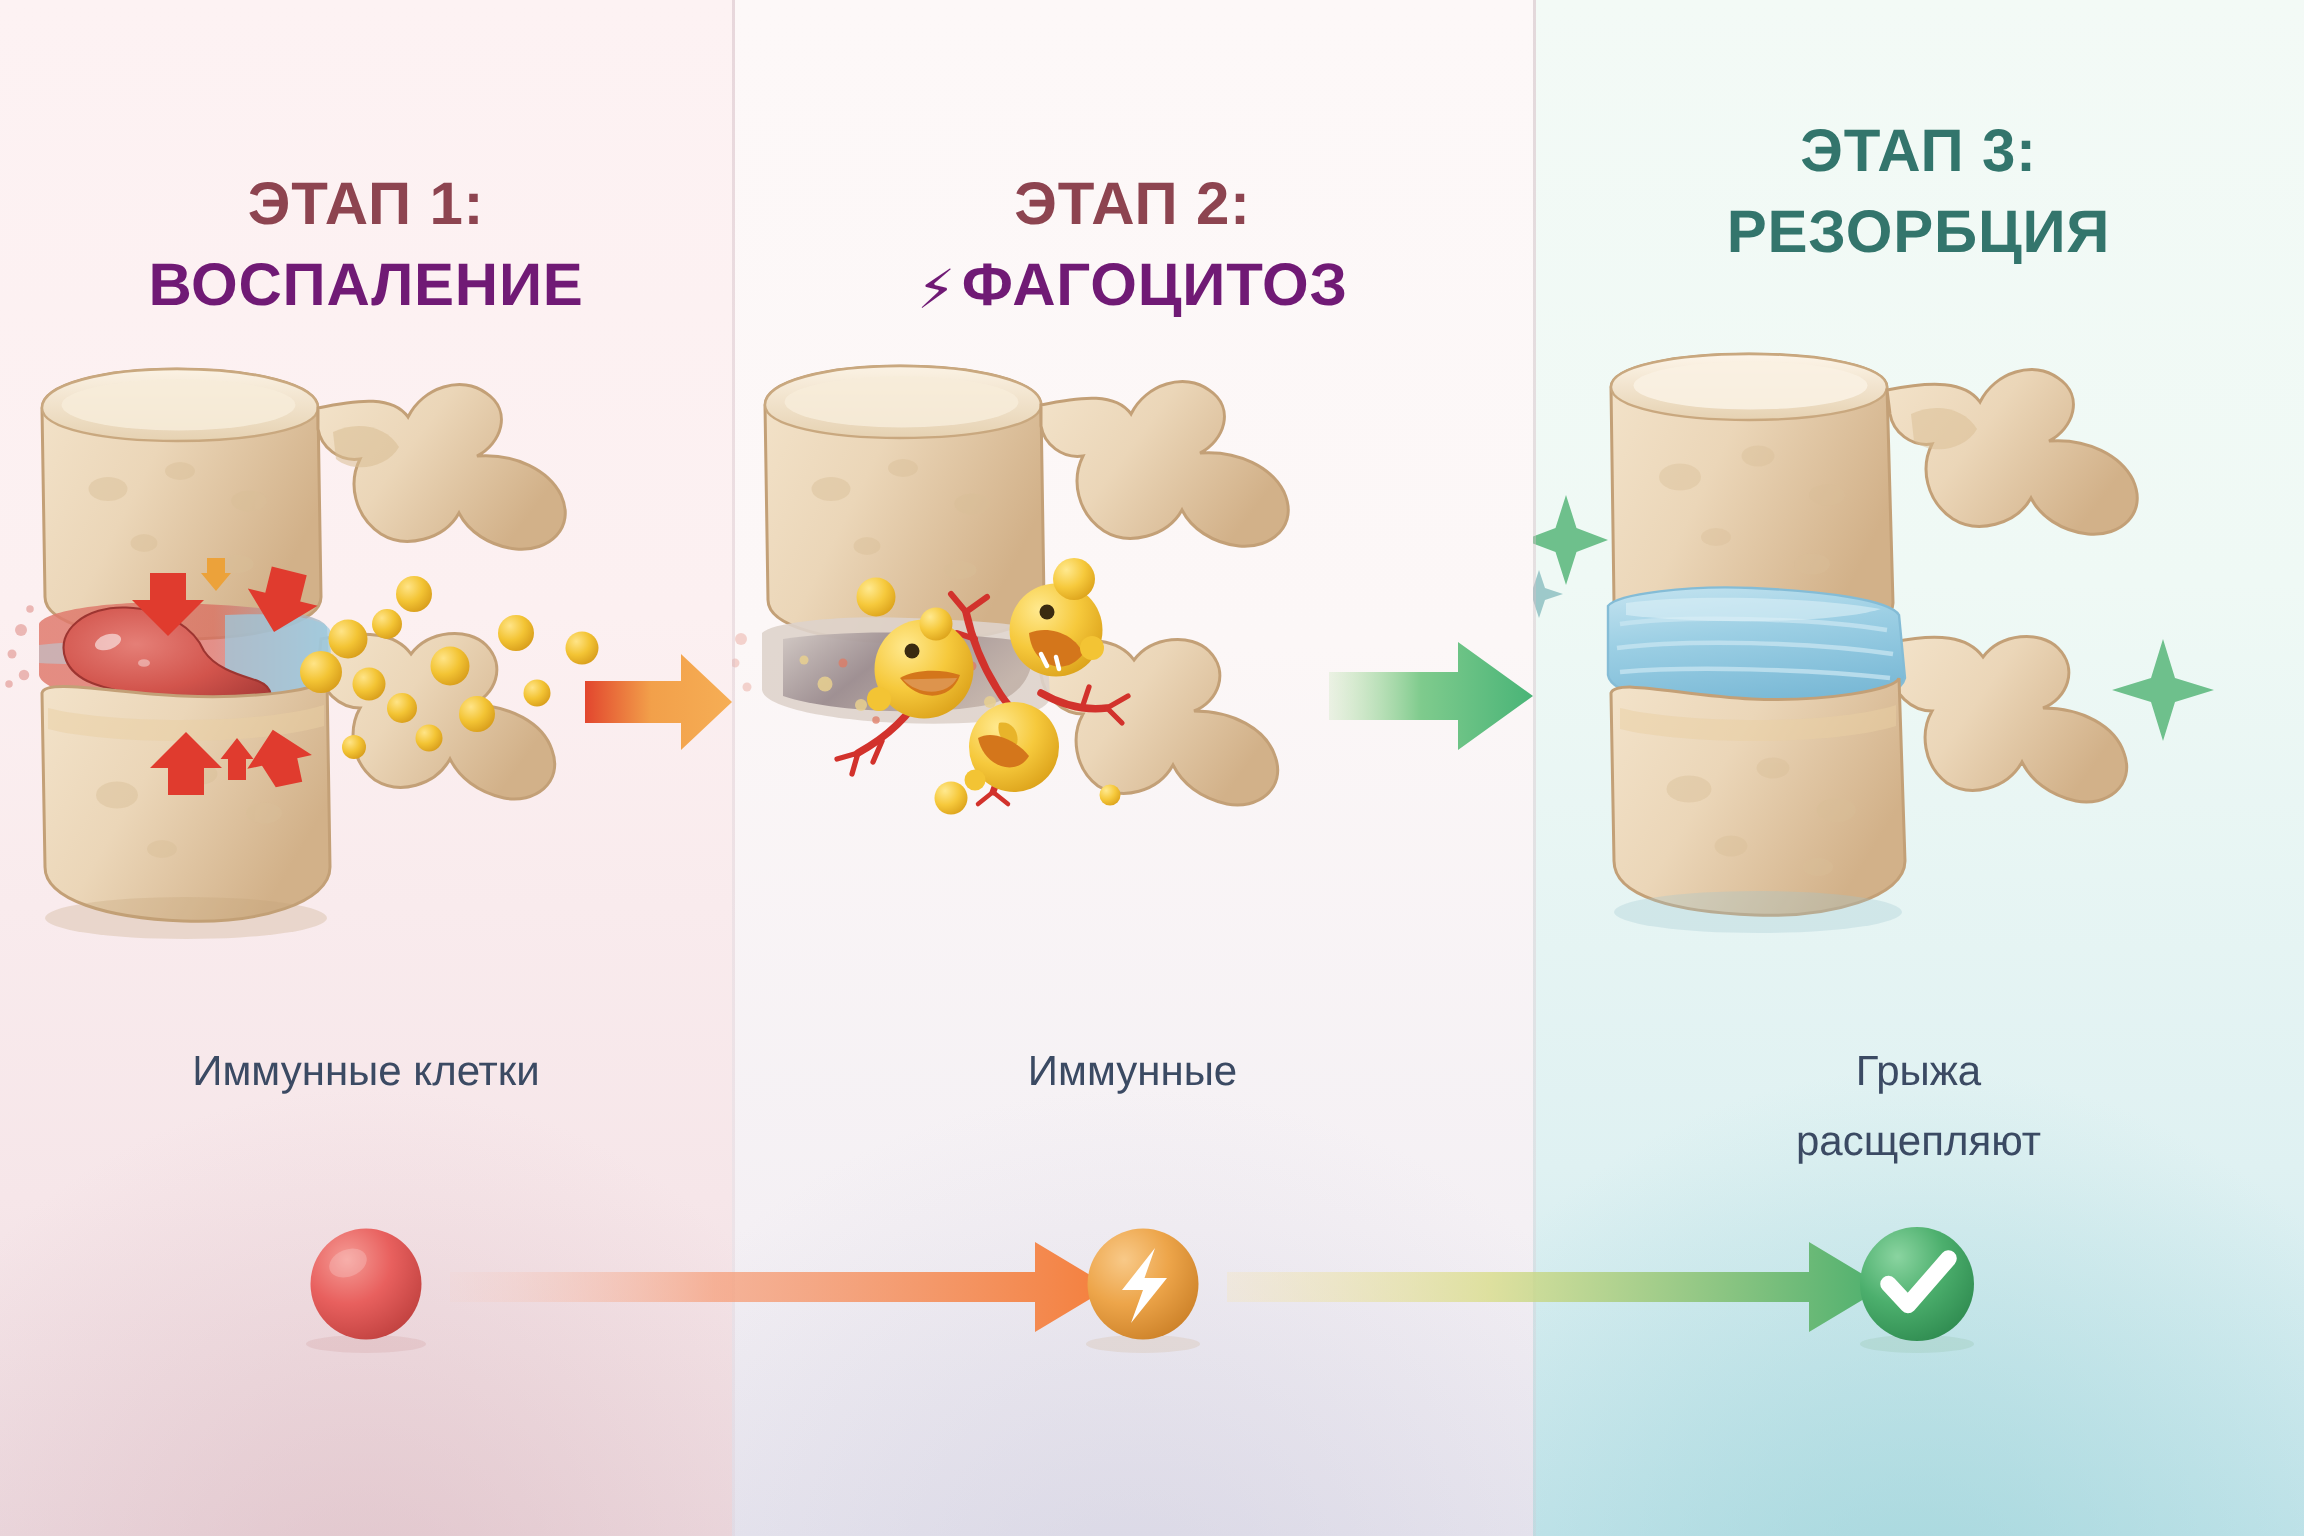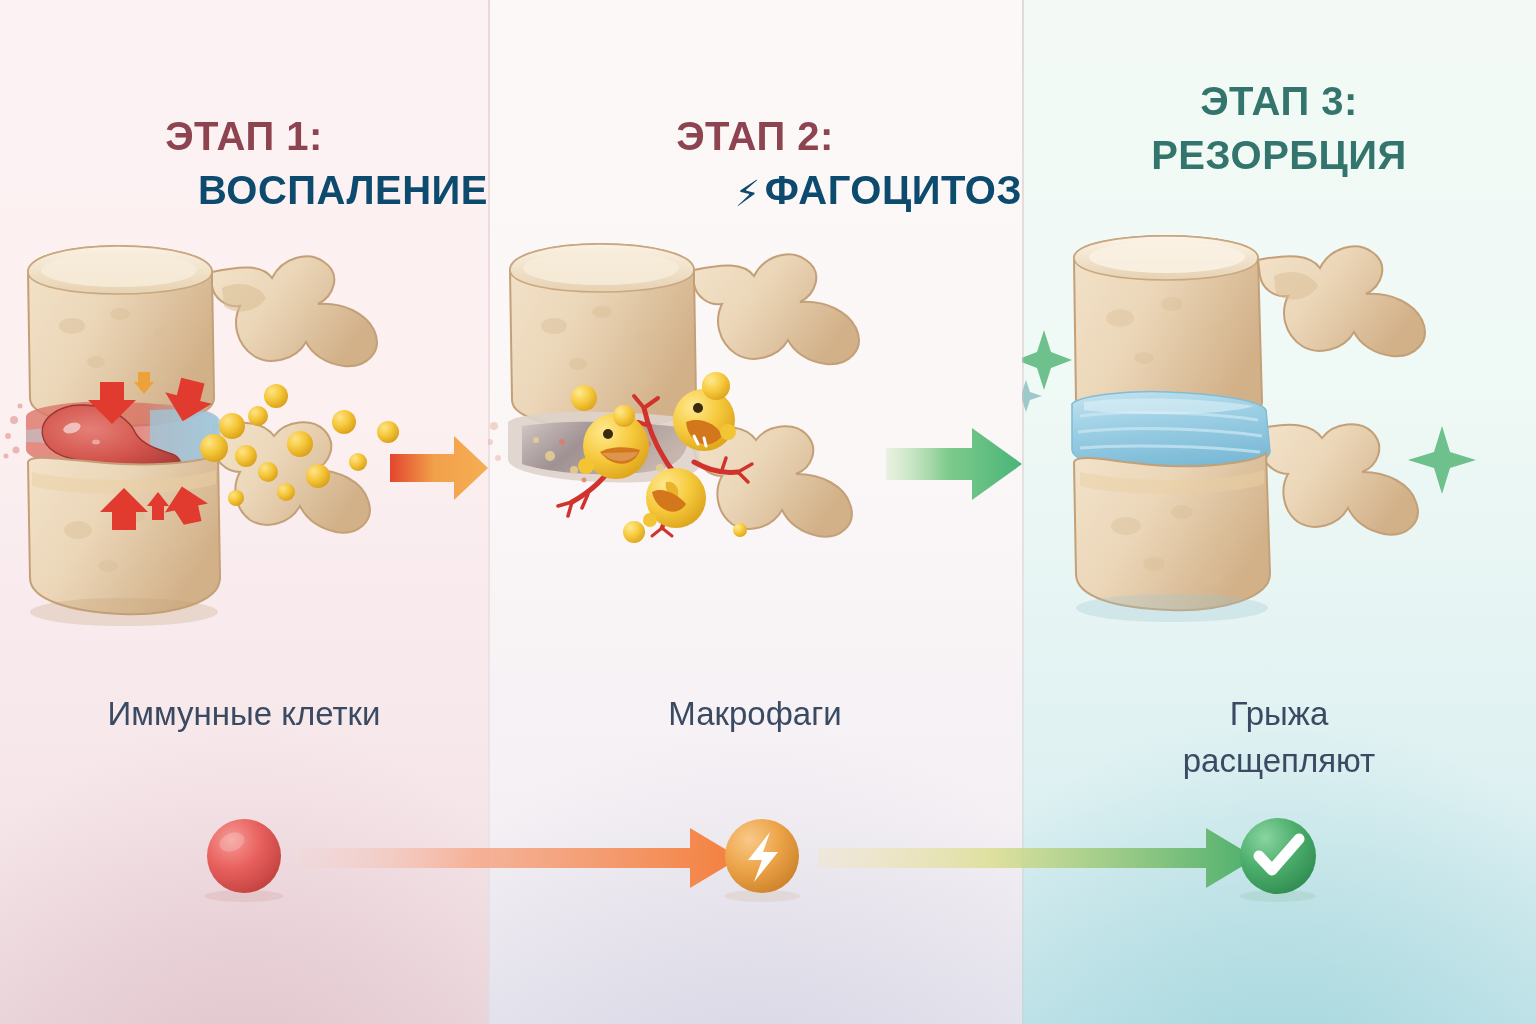--- a/index.html
+++ b/index.html
@@ -58,39 +58,39 @@
     text-align:center; z-index:5;
   }
   .title-line{
     font-weight:bold;
     font-size:40px;
     letter-spacing:.5px;
     line-height:54px;
     white-space:nowrap;
   }
   .t-stage{ color:#8d4450;margin-top:35px; }
-  .t-name { color:#0c4a6e;text-align:right; }
+  .t-name { color:#701a75; }
   .t-green{ color:#33756c; }
   .bolt-emoji{
     font-size:36px; vertical-align:-2px; margin-right:4px;
   }
 
   
   .art{
     position:absolute; left:0; right:0; top:230px; height:430px;
     z-index:4;
   }
   .art svg{ display:block; width:100%; height:100%; }
 
   
   .caption{
     position:absolute; left:0; right:0; top:690px;
     text-align:center; z-index:5;
     color:#3b4a63;
-    font-size:33px; line-height:47px;
+    font-size:28px; line-height:47px;
   }
 
   
   .status{
     position:absolute; left:0; right:0; top:806px; height:96px; z-index:7;
   }
   .status svg{ display:block; width:100%; height:100%; }
 </style>
 </head>
 <body>
@@ -351,21 +351,21 @@
           <circle cx="252" cy="300" r="7"></circle>
         </g>
 
         <g>
           <path d="M398 218 L484 218 L484 198 L534 234 L484 270 L484 250 L398 250 Z" fill="url(#arrG2)"></path>
         </g>
       </svg>
     </div>
 
     <div class="caption">
-      <div>Макрофаги</div>
+      <div>Иммунные</div>
     </div>
   </section>
 
   <section class="panel p3">
     <div class="bg"></div>
 
     <div class="title-wrap">
       <div class="title-line t-green">ЭТАП 3:</div>
       <div class="title-line t-green">РЕЗОРБЦИЯ</div>
     </div>

